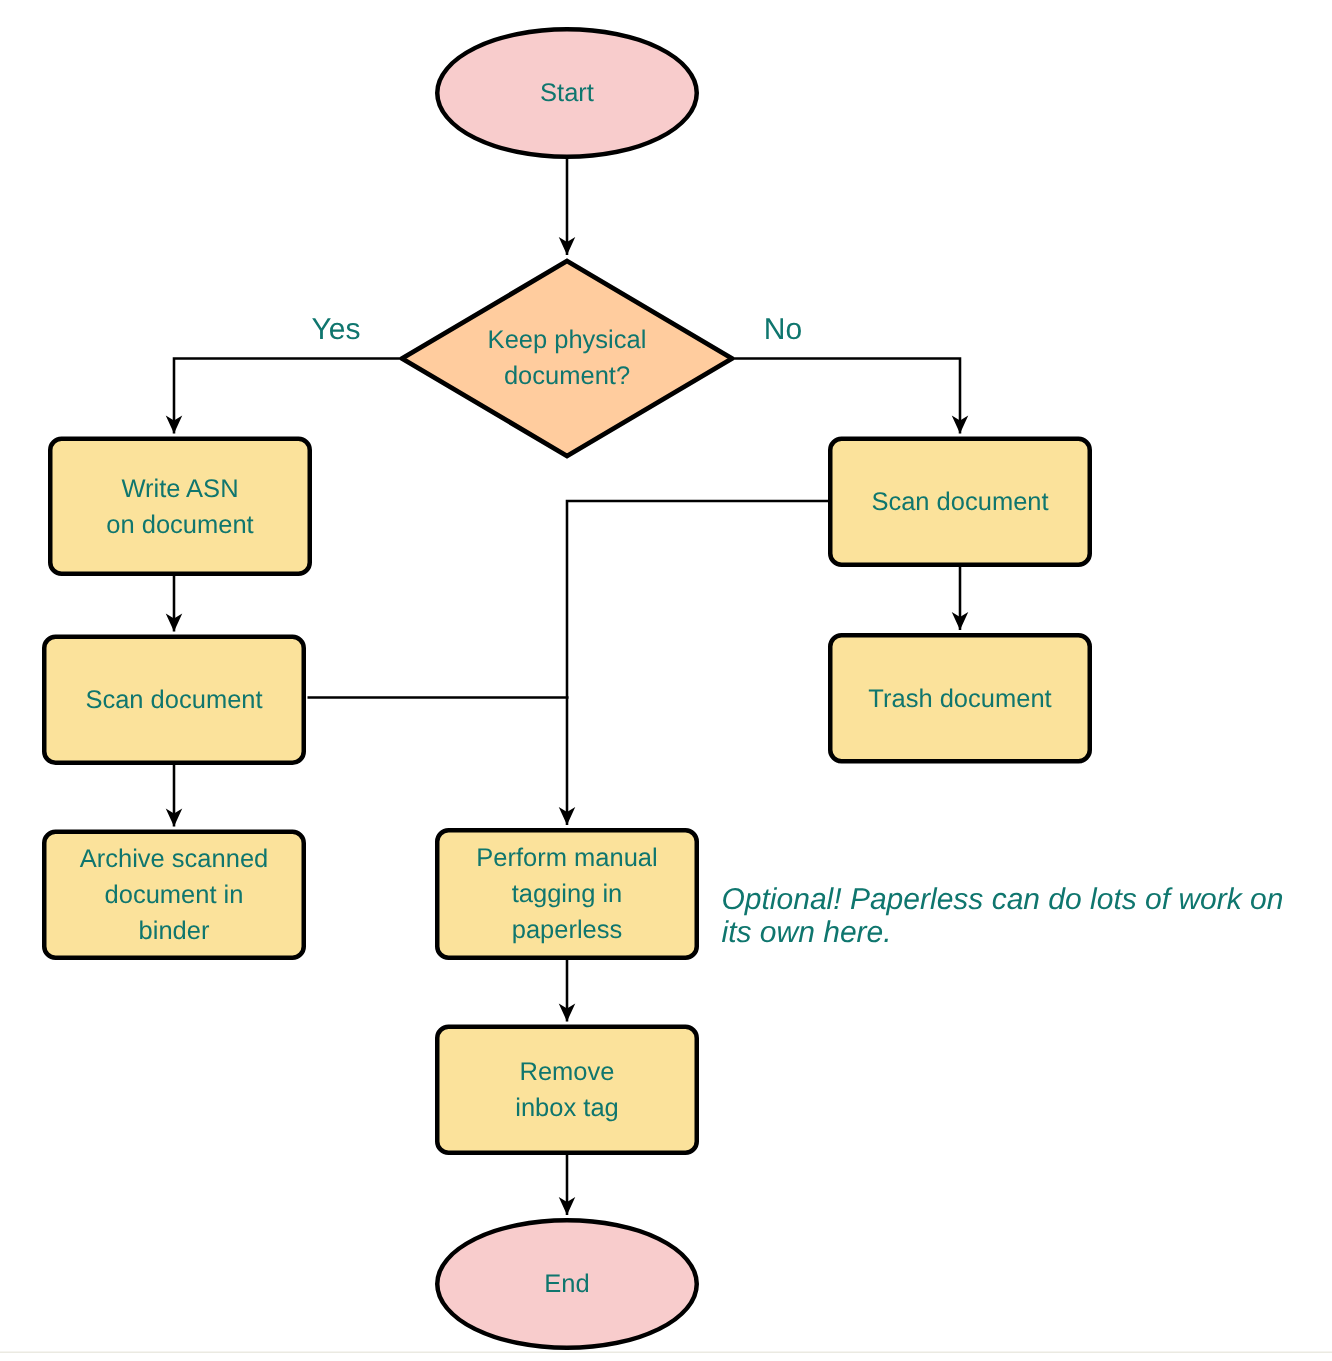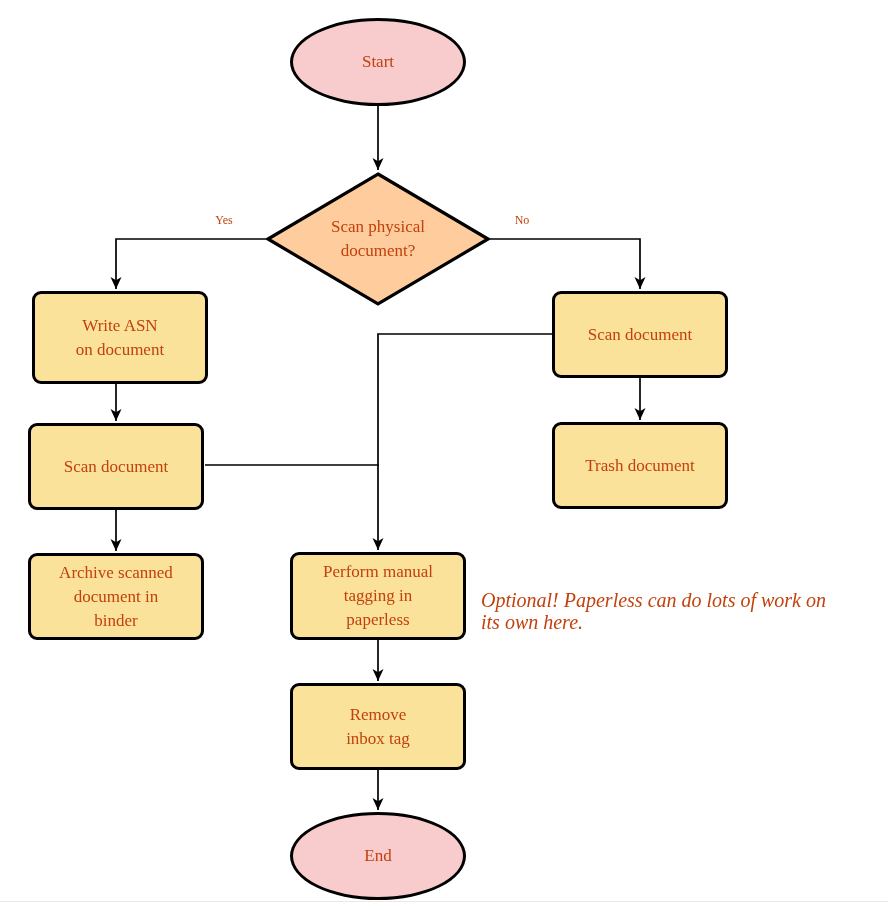--- a/index.html
+++ b/index.html
@@ -1,22 +1,22 @@
 <!DOCTYPE html>
 <html><head>
 <meta charset="utf-8">
 <style>
   html, body { margin: 0; padding: 0; background: #ffffff; }
   .canvas {
     position: relative;
     width: 888px;
     height: 907px;
     background: #ffffff;
-    font-family: Liberation Serif, serif;
-    color: #c2410c;
+    font-family: Liberation Sans, sans-serif;
+    color: #0f766e;
     overflow: hidden;
   }
   .wires { position: absolute; left: 0; top: 0; width: 888px; height: 907px; }
   .node {
     position: absolute;
     display: flex;
     align-items: center;
     justify-content: center;
     text-align: center;
     font-size: 17px;
@@ -32,21 +32,21 @@
   .process {
     background: #FBE29B;
     border: 3px solid #000000;
     border-radius: 9px;
   }
   .diamond { background: transparent; border: none; }
   .diamond svg { position: absolute; left: 0; top: 0; }
   .diamond .label { position: relative; }
   .edge-label {
     position: absolute;
-    font-size: 12px;
+    font-size: 20px;
     line-height: 18px;
     text-align: center;
   }
   .note {
     position: absolute;
     left: 481px;
     top: 589px;
     width: 404px;
     font-size: 20px;
     line-height: 22px;
@@ -101,21 +101,21 @@
   </svg>
 
   <div id="node-start" class="node terminal">
     <span class="label">Start</span>
   </div>
 
   <div id="node-decision" class="node diamond">
     <svg width="224" height="134" viewBox="0 0 224 134">
       <polygon points="112,2 222,67 112,132 2,67" fill="#FFCC9E" stroke="#000000" stroke-width="3.2"></polygon>
     </svg>
-    <span class="label">Scan physical
+    <span class="label">Keep physical
 document?</span>
   </div>
 
   <div class="edge-label" id="label-yes">Yes</div>
   <div class="edge-label" id="label-no">No</div>
 
   <div id="node-write-asn" class="node process">
     <span class="label">Write ASN
 on document</span>
   </div>

